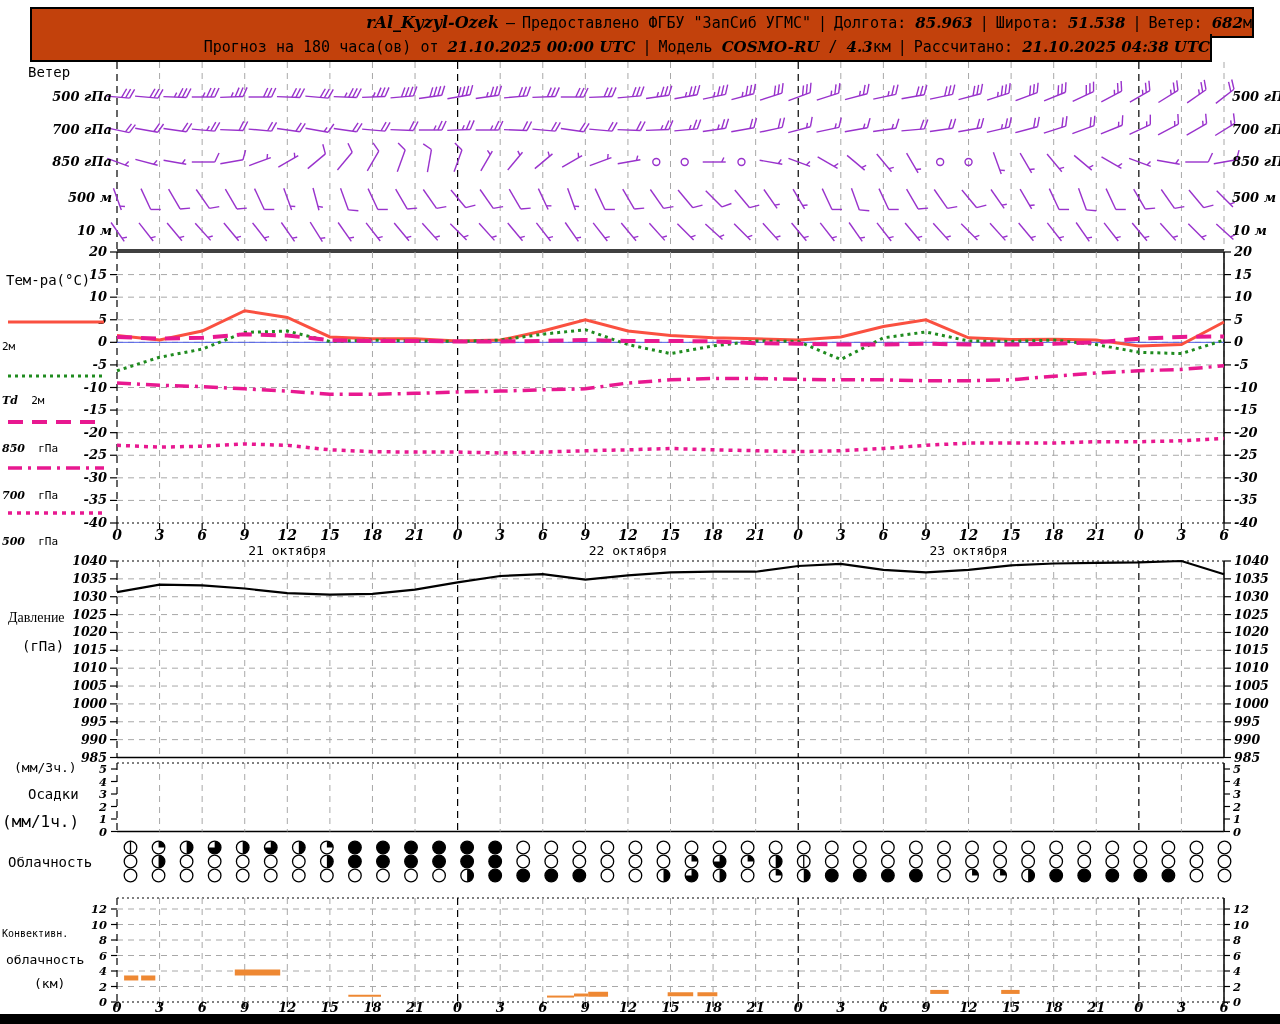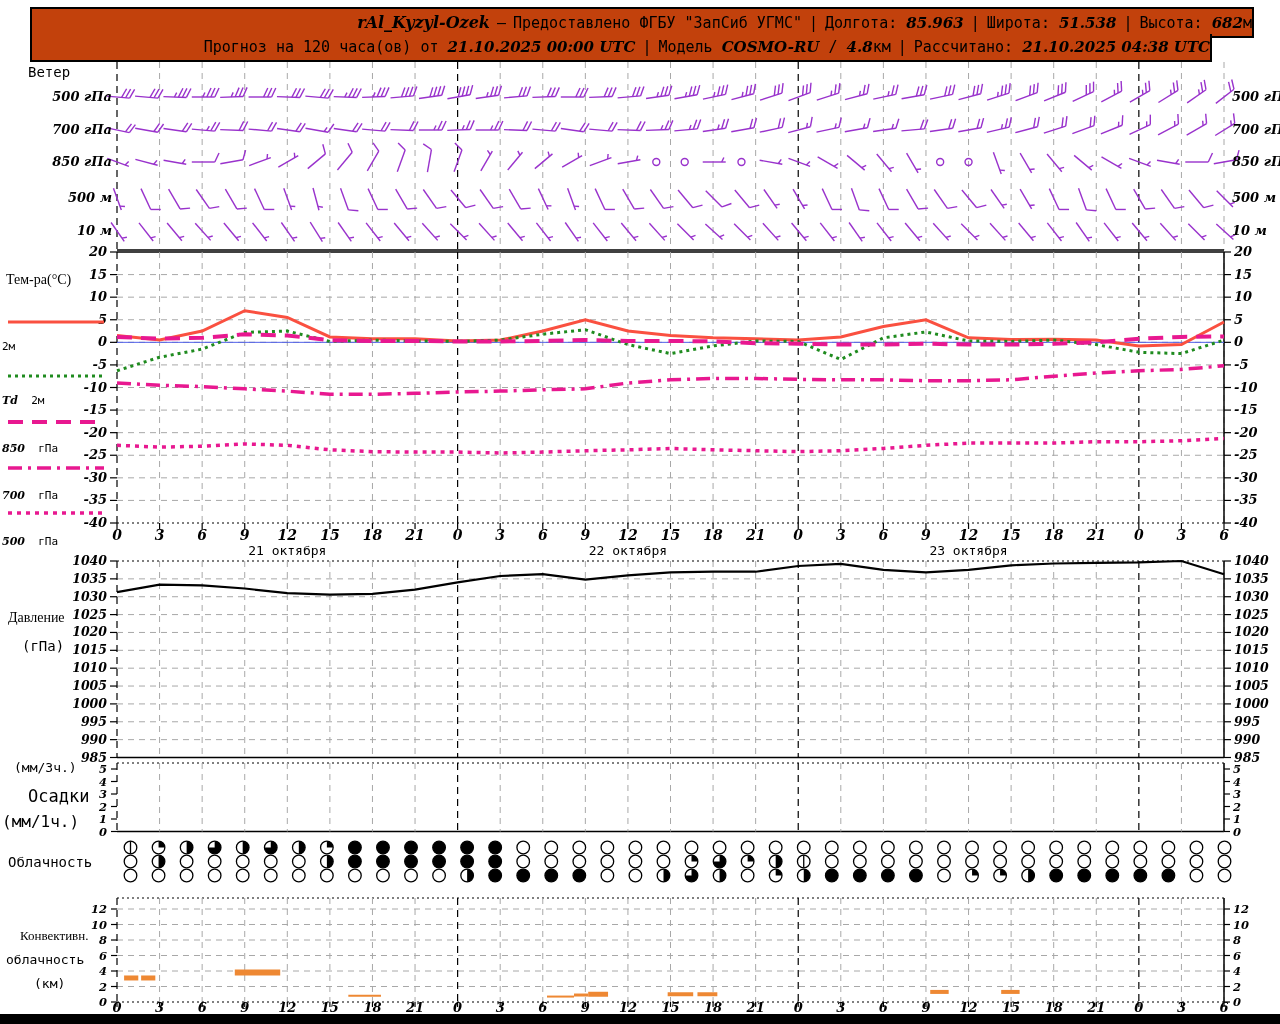--- a/index.html
+++ b/index.html
@@ -1230,49 +1230,49 @@
     <span class="it" style="font-size:16px;">rAl_Kyzyl-Ozek</span>
     <span class="sep">—</span>
     <span>Предоставлено ФГБУ "ЗапСиб УГМС"</span>
     <span class="sep">|</span>
     <span>Долгота:</span>&nbsp;
     <span class="it">85.963</span>
     <span class="sep">|</span>
     <span>Широта:</span>&nbsp;
     <span class="it">51.538</span>
     <span class="sep">|</span>
-    <span>Высота:</span>&nbsp;
+    <span>Ветер:</span>&nbsp;
     <span class="it">682</span><span>м</span>
   </div>
 
   <div class="hdrbox" style="left:30px;top:34px;width:1178px;height:26px;border-top:none;">
     <span>Прогноз на</span>&nbsp;
-    <span>120</span>&nbsp;
+    <span>180</span>&nbsp;
     <span>часа(ов) от</span>&nbsp;
     <span class="it">21.10.2025 00:00 UTC</span>
     <span class="sep">|</span>
     <span>Модель</span>&nbsp;
     <span class="bd">COSMO-RU</span>&nbsp;
     <span>/</span>&nbsp;
-    <span class="it">4.8</span><span>км</span>
+    <span class="it">4.3</span><span>км</span>
     <span class="sep">|</span>
     <span>Рассчитано:</span>&nbsp;
     <span class="it">21.10.2025 04:38 UTC</span>
   </div>
 
   <div class="ptitle" style="left:28px;top:64px;">Ветер</div>
-  <div class="ptitle" style="left:6px;top:272px;font-family:Liberation Serif, serif;">Тем-ра(°C)</div>
+  <div class="ptitle" style="left:6px;top:272px;">Тем-ра(°C)</div>
   <div id="temp-legend"></div>
   <div class="ptitle" style="left:8px;top:610px;font-family:Liberation Serif, serif;">Давление</div>
   <div class="ptitle" style="left:22px;top:638px;">(гПа)</div>
   <div class="ptitle" style="left:14px;top:760px;font-size:13px;">(мм/3ч.)</div>
-  <div class="ptitle" style="left:28px;top:786px;font-size:17px;">Осадки</div>
+  <div class="ptitle" style="left:28px;top:786px;font-size:14px;">Осадки</div>
   <div class="ptitle" style="left:2px;top:812px;font-size:16px;">(мм/1ч.)</div>
   <div class="ptitle" style="left:8px;top:854px;">Облачность</div>
-  <div class="ptitle" style="left:20px;top:928px;font-size:13px;font-family:Liberation Serif, serif;">Конвективн.</div>
+  <div class="ptitle" style="left:2px;top:928px;font-size:10px;">Конвективн.</div>
   <div class="ptitle" style="left:6px;top:952px;font-size:13px;">облачность</div>
   <div class="ptitle" style="left:34px;top:976px;font-size:13px;">(км)</div>
 
   <div id="bottom-band"></div>
 <div class="legend-item" style="top: 296px; left: 2px;"><span>2м</span></div>
     <svg width="100" height="8" class="legend-line" style="top: 318px;">
       <line x1="2" y1="4" x2="98" y2="4" stroke="#fa5040" stroke-width="3"></line>
     </svg>
     <div class="legend-item" style="top: 350px; left: 2px;"><span class="it">Td</span>&nbsp;&nbsp;<span>2м</span></div>
     <svg width="100" height="8" class="legend-line" style="top: 372px;">

